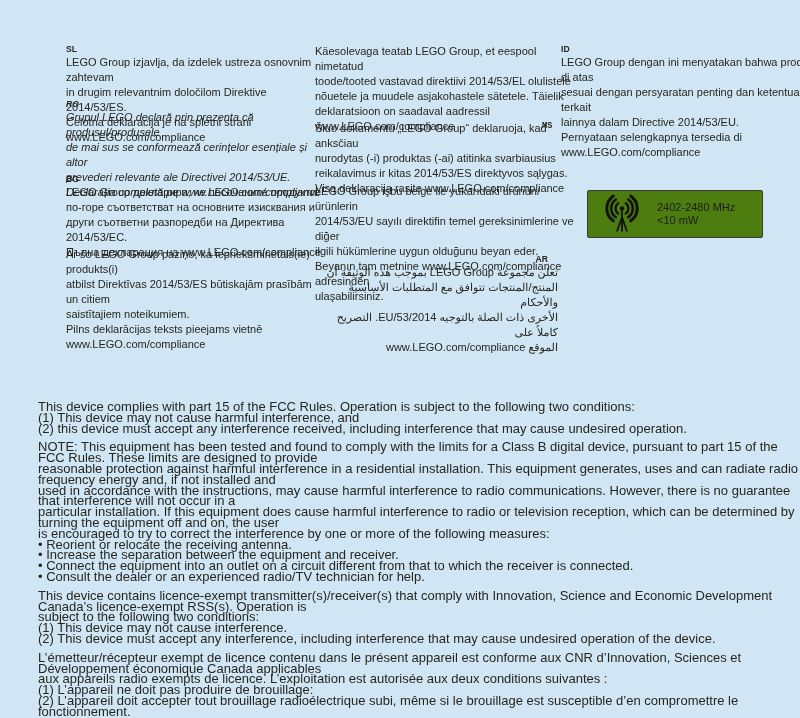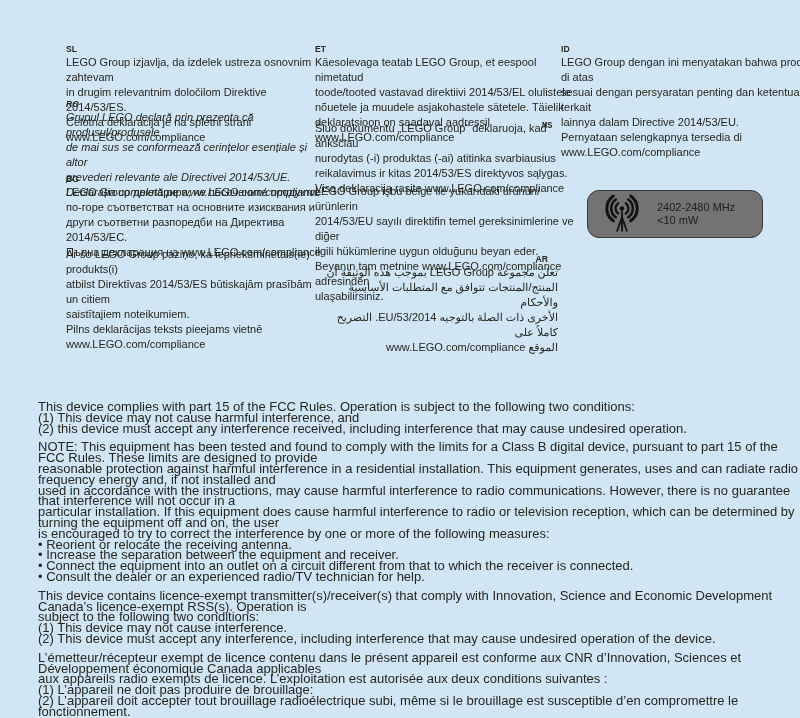--- a/index.html
+++ b/index.html
@@ -13,23 +13,23 @@
   }
   .sec { position: absolute; width: 260px; margin-left: 28px; }
   .sec-code { font-weight: bold; font-size: 8.6px; line-height: 11px; }
   .sec-text { font-size: 11px; line-height: 15px; white-space: pre-line; }
   .sec-ar { width: 243px; direction: rtl; text-align: right; }
   .sec-ar .sec-code { padding-left: 0; padding-right: 10px; }
 
   .radio-box {
     position: absolute; left: 587px; top: 190px;
     width: 176px; height: 48px;
-    background: #737373;
+    background: #4d7c0f;
     border: 1.5px solid #3a3a38;
-    border-radius: 12px;
+    border-radius: 2px;
     box-sizing: border-box;
     display: flex; align-items: center;
     padding: 0 8px; gap: 9px;
   }
   .radio-box svg { flex: 0 0 auto; }
   .radio-text { font-size: 11px; line-height: 13.5px; color: #1d1d1b; white-space: nowrap; }
   .radio-text span { display: block; }
 
   .bottom { position: absolute; left: 38px; top: 402px; width: 760px; }
   .bp { font-size: 13px; line-height: 10.8px; white-space: pre-line; margin: 0 0 8px 0; }
@@ -61,21 +61,20 @@
 </div>
 <div class="sec" style="left:38px; top:247px;">
   <div class="sec-text">Ar šo LEGO Group paziņo, ka iepriekšminētais(ie) produkts(i)
 atbilst Direktīvas 2014/53/ES būtiskajām prasībām un citiem
 saistītajiem noteikumiem.
 Pilns deklarācijas teksts pieejams vietnē
 www.LEGO.com/compliance</div>
 </div>
 
 <div class="sec" style="left:287px; top:44px;">
-  <div class="sec-code">ET</div>
   <div class="sec-text">Käesolevaga teatab LEGO Group, et eespool nimetatud
 toode/tooted vastavad direktiivi 2014/53/EL olulistele
 nõuetele ja muudele asjakohastele sätetele. Täielik
 deklaratsioon on saadaval aadressil
 www.LEGO.com/compliance</div>
 </div>
 <div class="sec" style="left:287px; top:121px;">
   <div class="sec-text">Šiuo dokumentu „LEGO Group“ deklaruoja, kad anksčiau
 nurodytas (-i) produktas (-ai) atitinka svarbiausius
 reikalavimus ir kitas 2014/53/ES direktyvos sąlygas.

